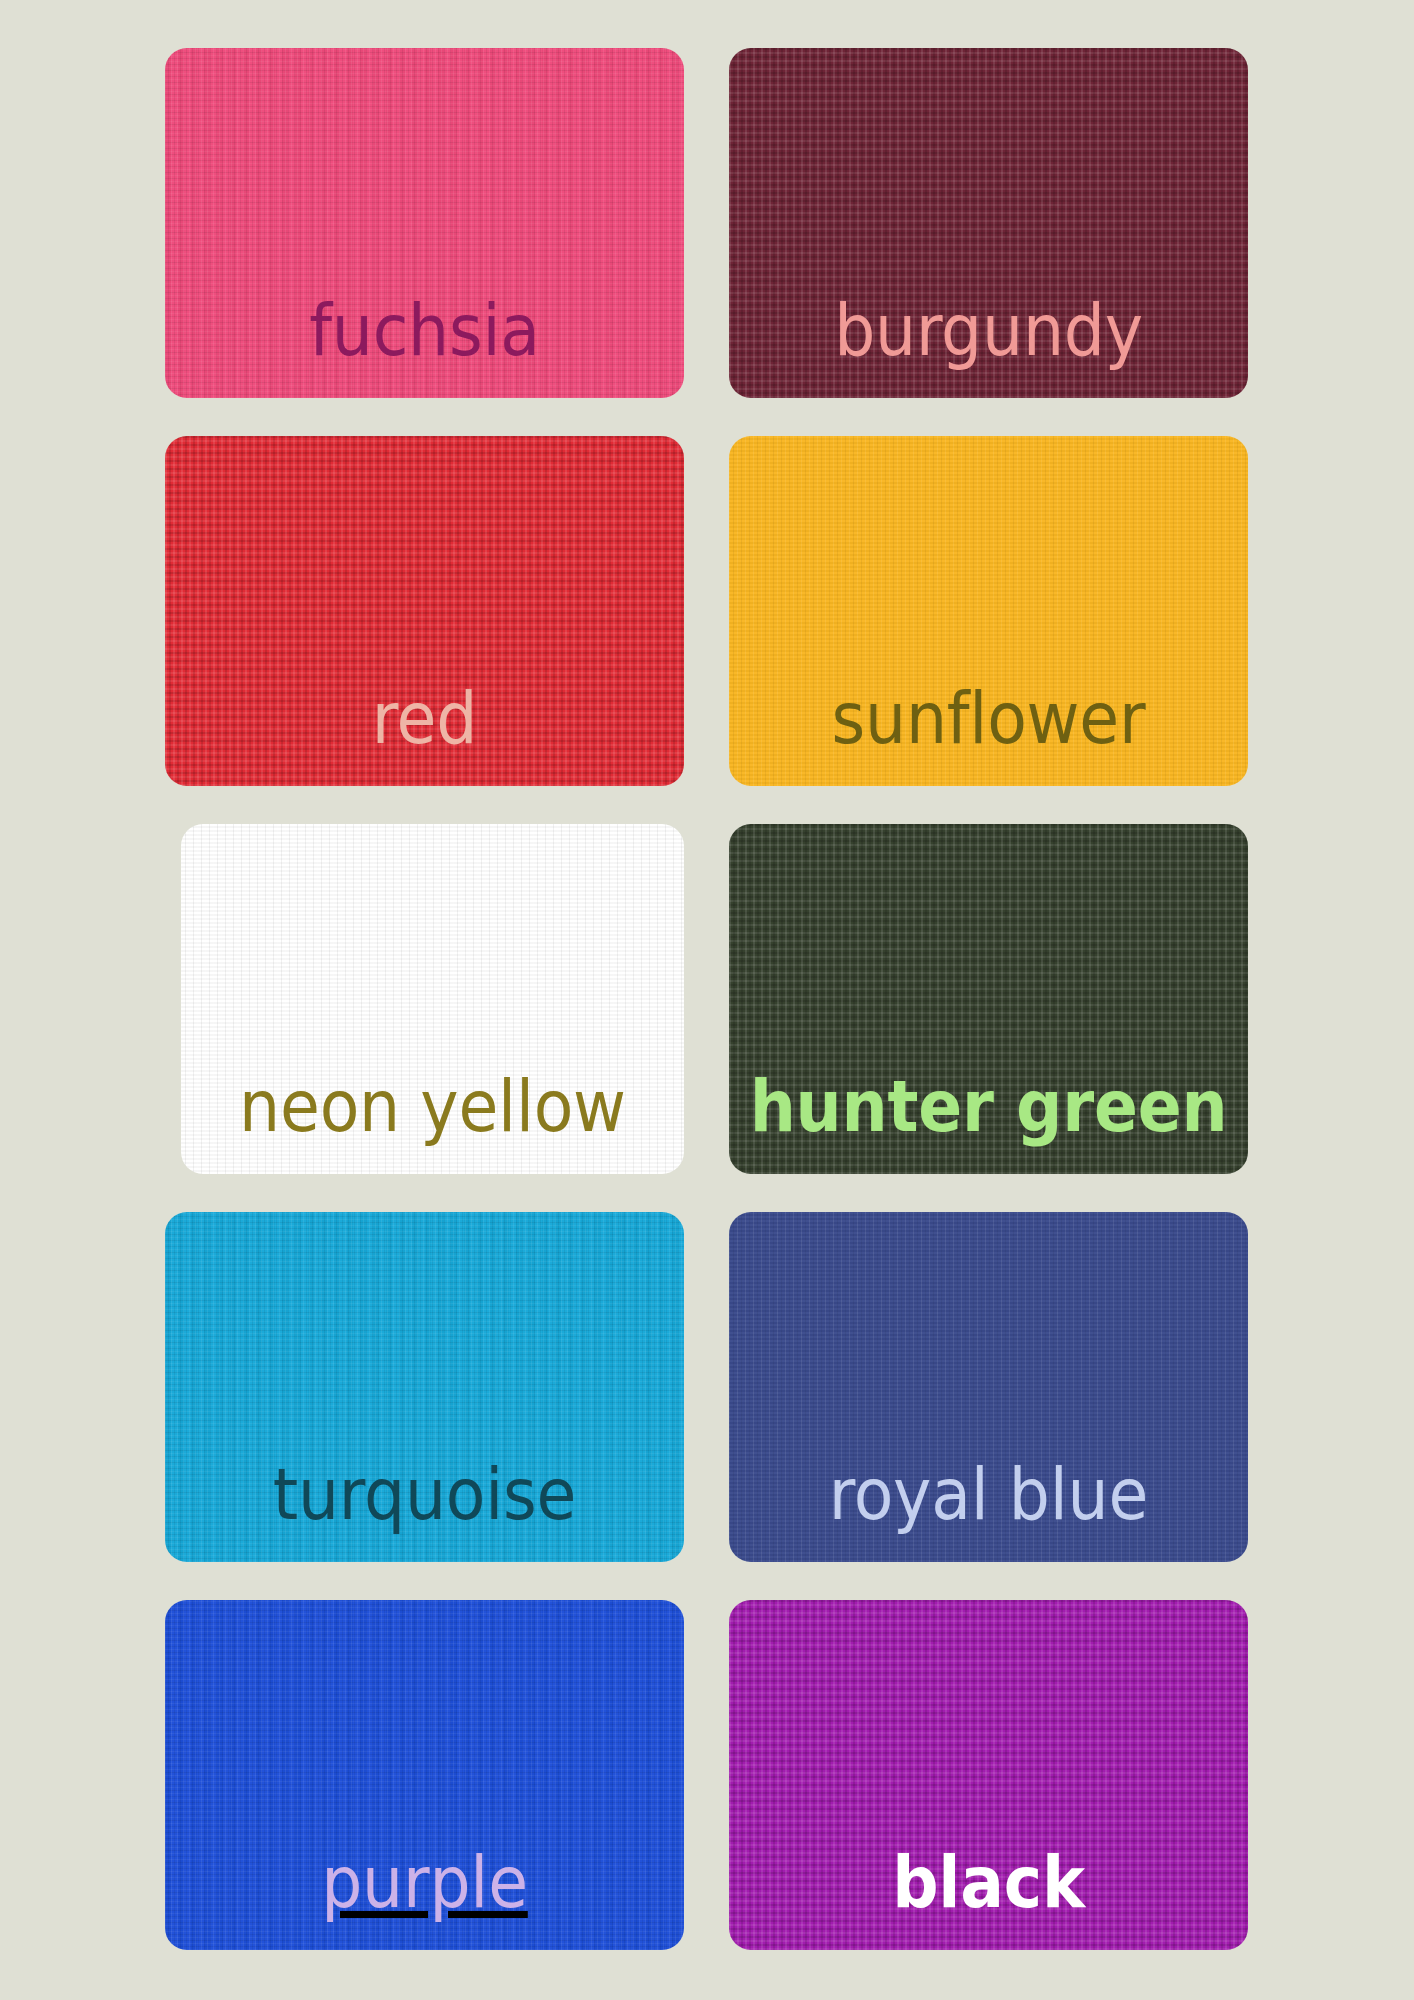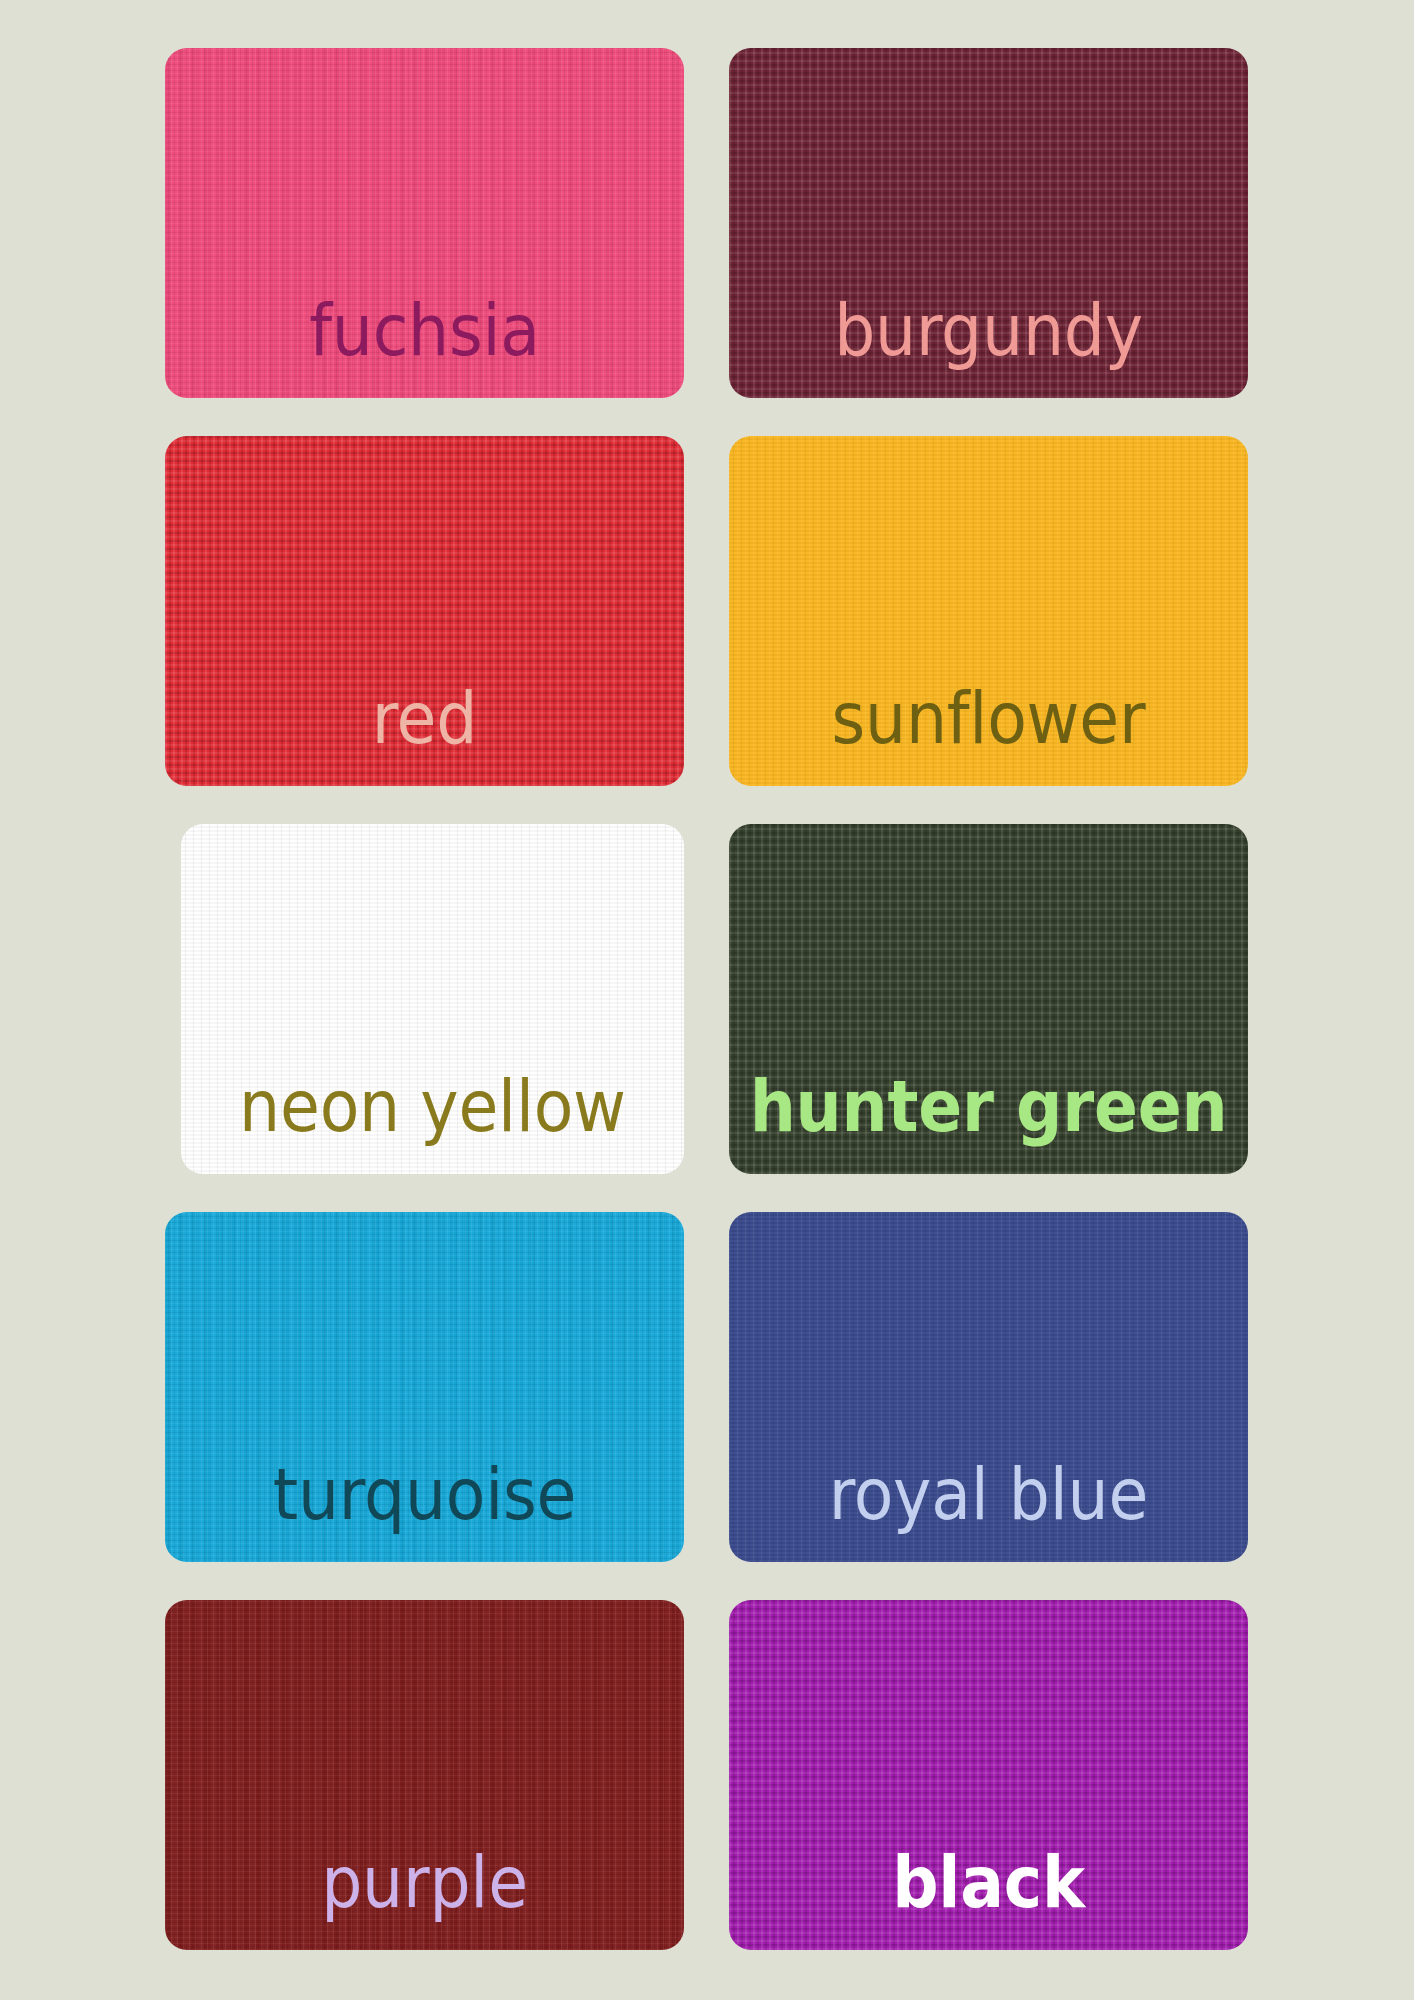--- a/index.html
+++ b/index.html
@@ -149,21 +149,21 @@
       <div class="swatch-label" style="color: rgb(168, 232, 132); font-weight: bold;">hunter green</div>
     </div>
     <div class="swatch " style="background: rgb(22, 168, 216);">
       <div class="weave"></div>
       <div class="swatch-label" style="color: rgb(16, 72, 88);">turquoise</div>
     </div>
     <div class="swatch ribbed" style="background: rgb(58, 74, 140);">
       <div class="weave"></div>
       <div class="swatch-label" style="color: rgb(195, 207, 238); margin-top: 28px;">royal blue</div>
     </div>
-    <div class="swatch " style="background: #7f1d1d;">
+    <div class="swatch " style="background: #1d4ed8; text-decoration: underline;">
       <div class="weave"></div>
       <div class="swatch-label" style="color: rgb(204, 178, 232);">purple</div>
     </div>
     <div class="swatch coarse" style="background: #a21caf;">
       <div class="weave"></div>
       <div class="swatch-label bold" style="color: rgb(255, 255, 255);">black</div>
     </div>
   </div>
 
 </body></html>

